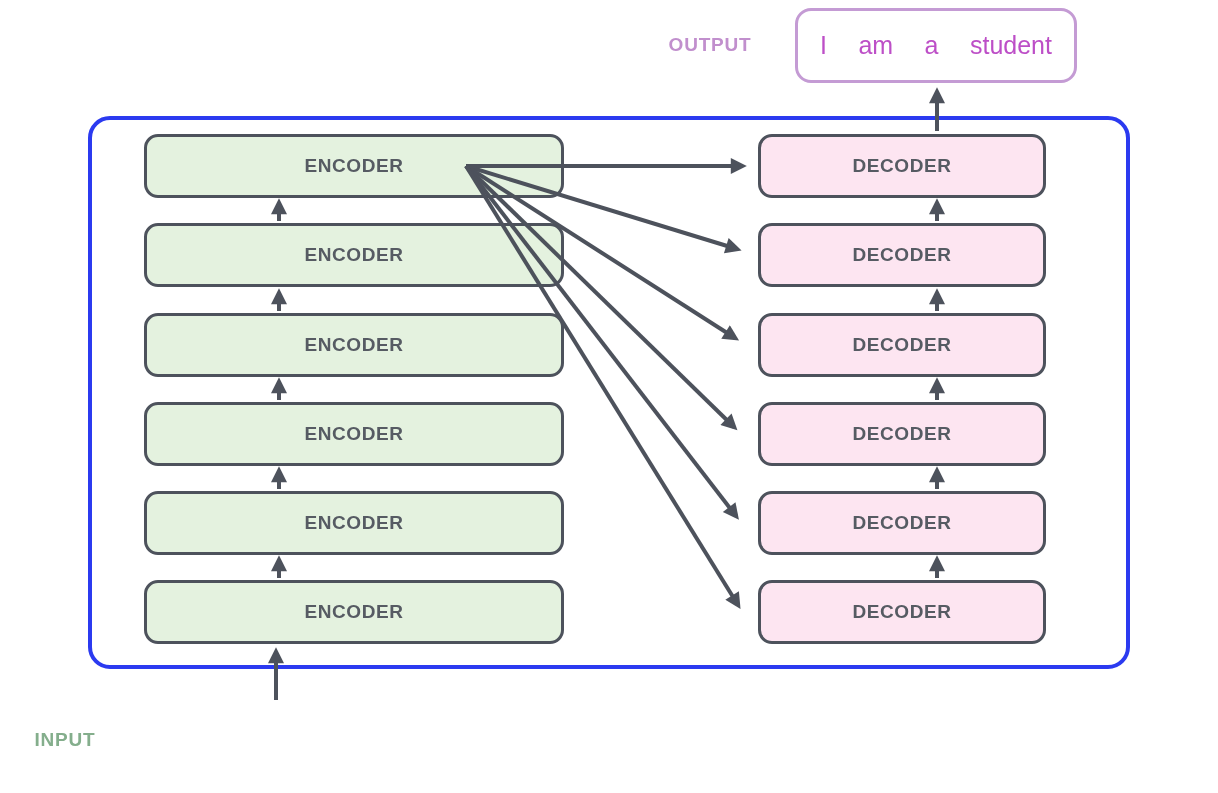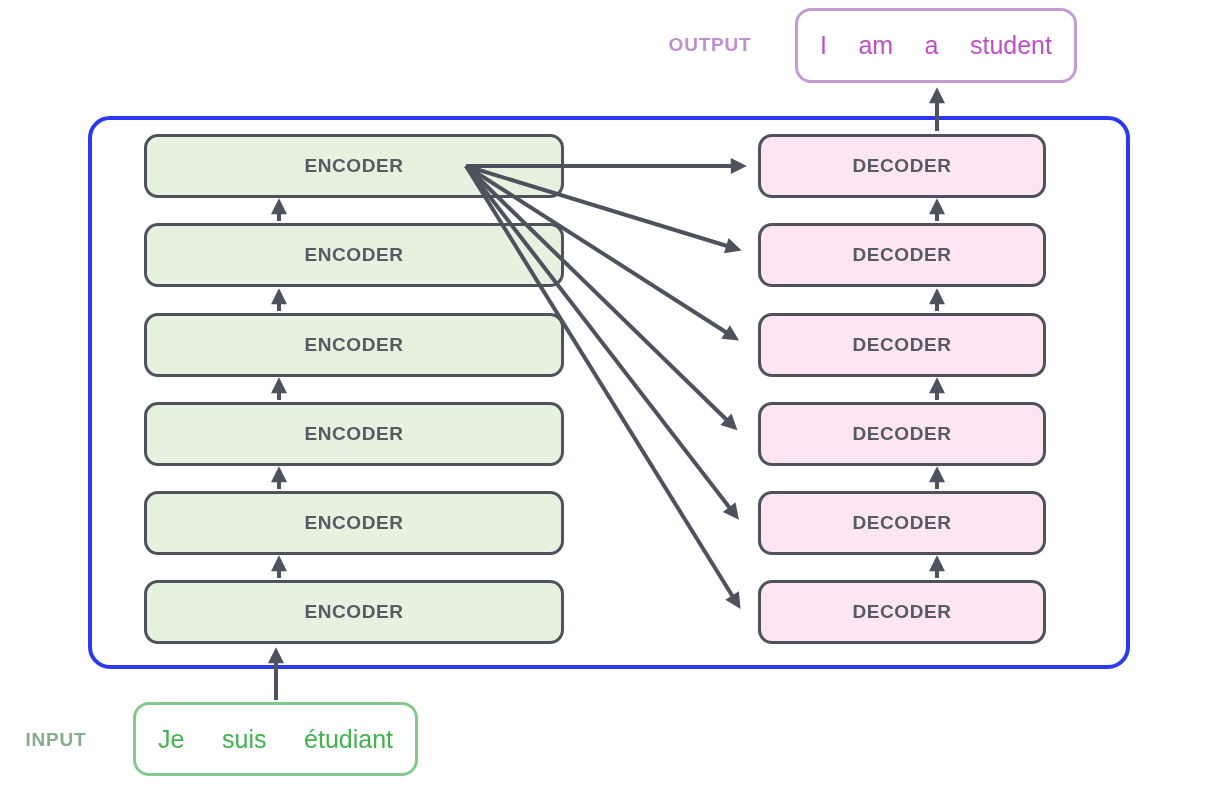--- a/index.html
+++ b/index.html
@@ -48,21 +48,21 @@
   .input-box{
     left:133px;top:702px;width:285px;height:74px;padding:0 22px;
     border:3px solid var(--input-border);color:var(--input-token-text);
   }
   .token{white-space:nowrap;}
 
   .side-label{
     position:absolute;font-size:19px;font-weight:600;letter-spacing:0.8px;text-align:center;
   }
   .output-label{left:640px;top:34px;width:140px;color:var(--output-label-text);}
-  .input-label{left:1px;top:729px;width:110px;color:var(--input-label-text);}
+  .input-label{left:10px;top:729px;width:110px;color:var(--input-label-text);}
 
   svg.arrows{position:absolute;left:0;top:0;width:1218px;height:793px;pointer-events:none;}
   svg.arrows line{stroke:var(--arrow);stroke-width:4;}
   #ah path{fill:var(--arrow);}
 </style>
 </head>
 <body>
 
 <div class="canvas">
 
@@ -108,25 +108,20 @@
 
   <div class="side-label output-label">OUTPUT</div>
   <div class="token-box output-box">
     <span class="token">I</span>
     <span class="token">am</span>
     <span class="token">a</span>
     <span class="token">student</span>
   </div>
 
   <div class="side-label input-label">INPUT</div>
-  <div class="token-box input-box">
-    <span class="token">Je</span>
-    <span class="token">suis</span>
-    <span class="token">étudiant</span>
-  </div>
 
   <svg class="arrows" viewBox="0 0 1218 793">
     <defs>
       <marker id="ah" viewBox="0 0 10 10" refX="7" refY="5" markerWidth="4.5" markerHeight="4" orient="auto-start-reverse">
         <path d="M0,0 L10,5 L0,10 Z"></path>
       </marker>
     </defs>
 
     <line x1="276" y1="700" x2="276" y2="652" marker-end="url(#ah)"></line>
 

